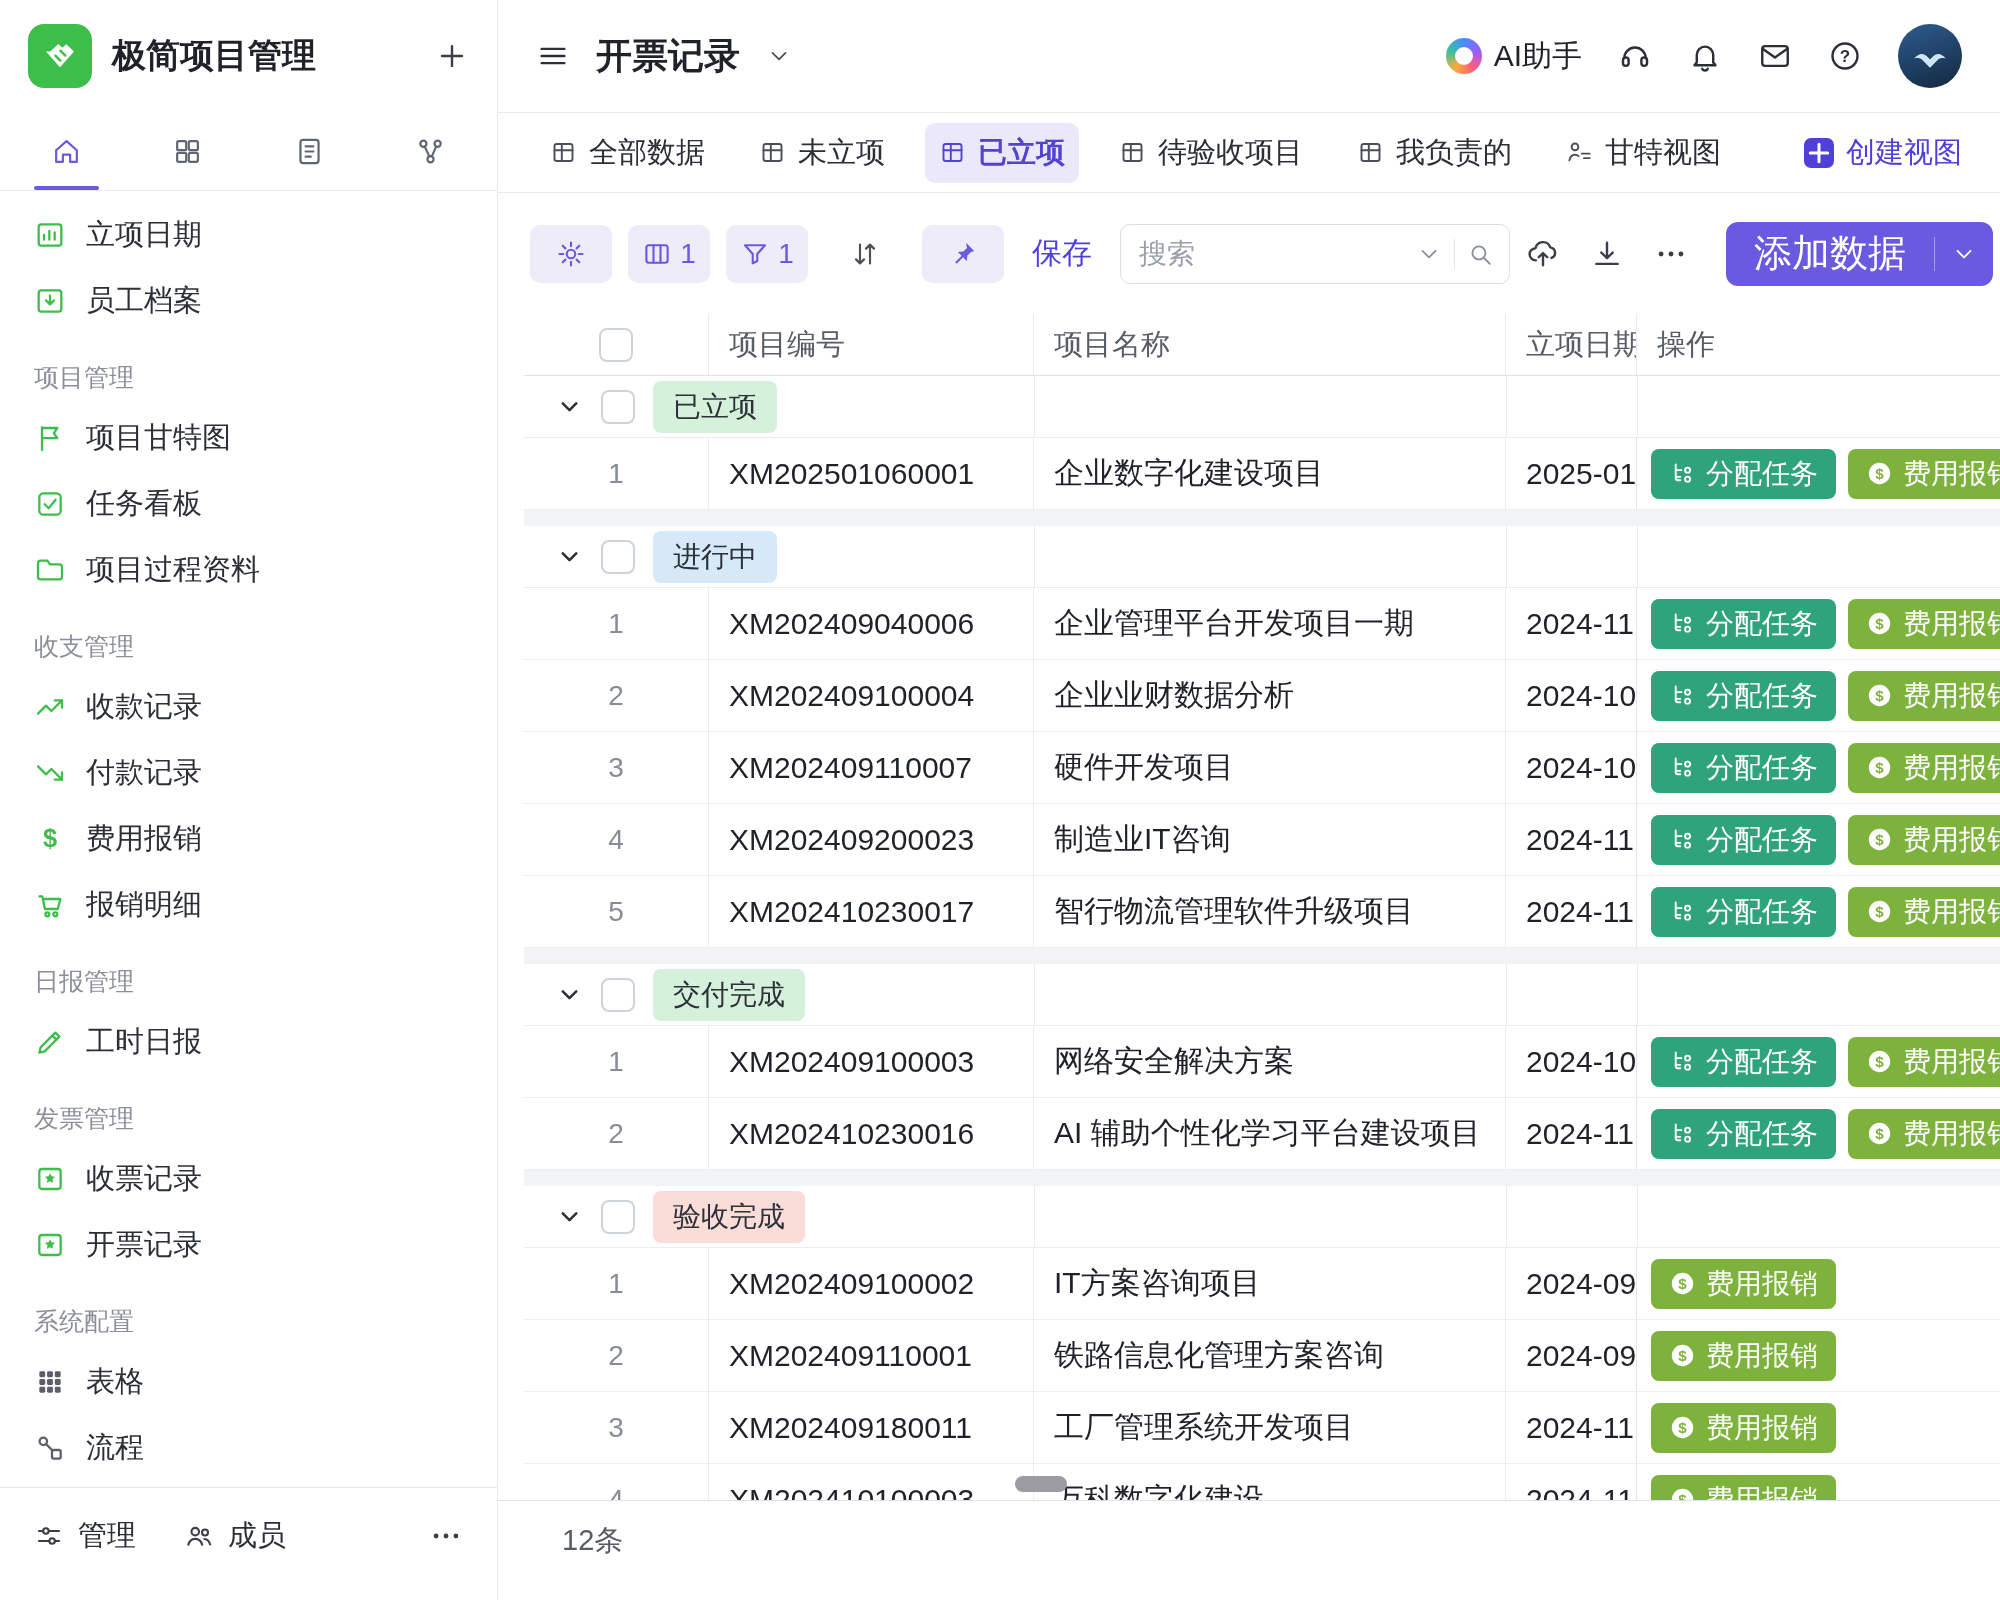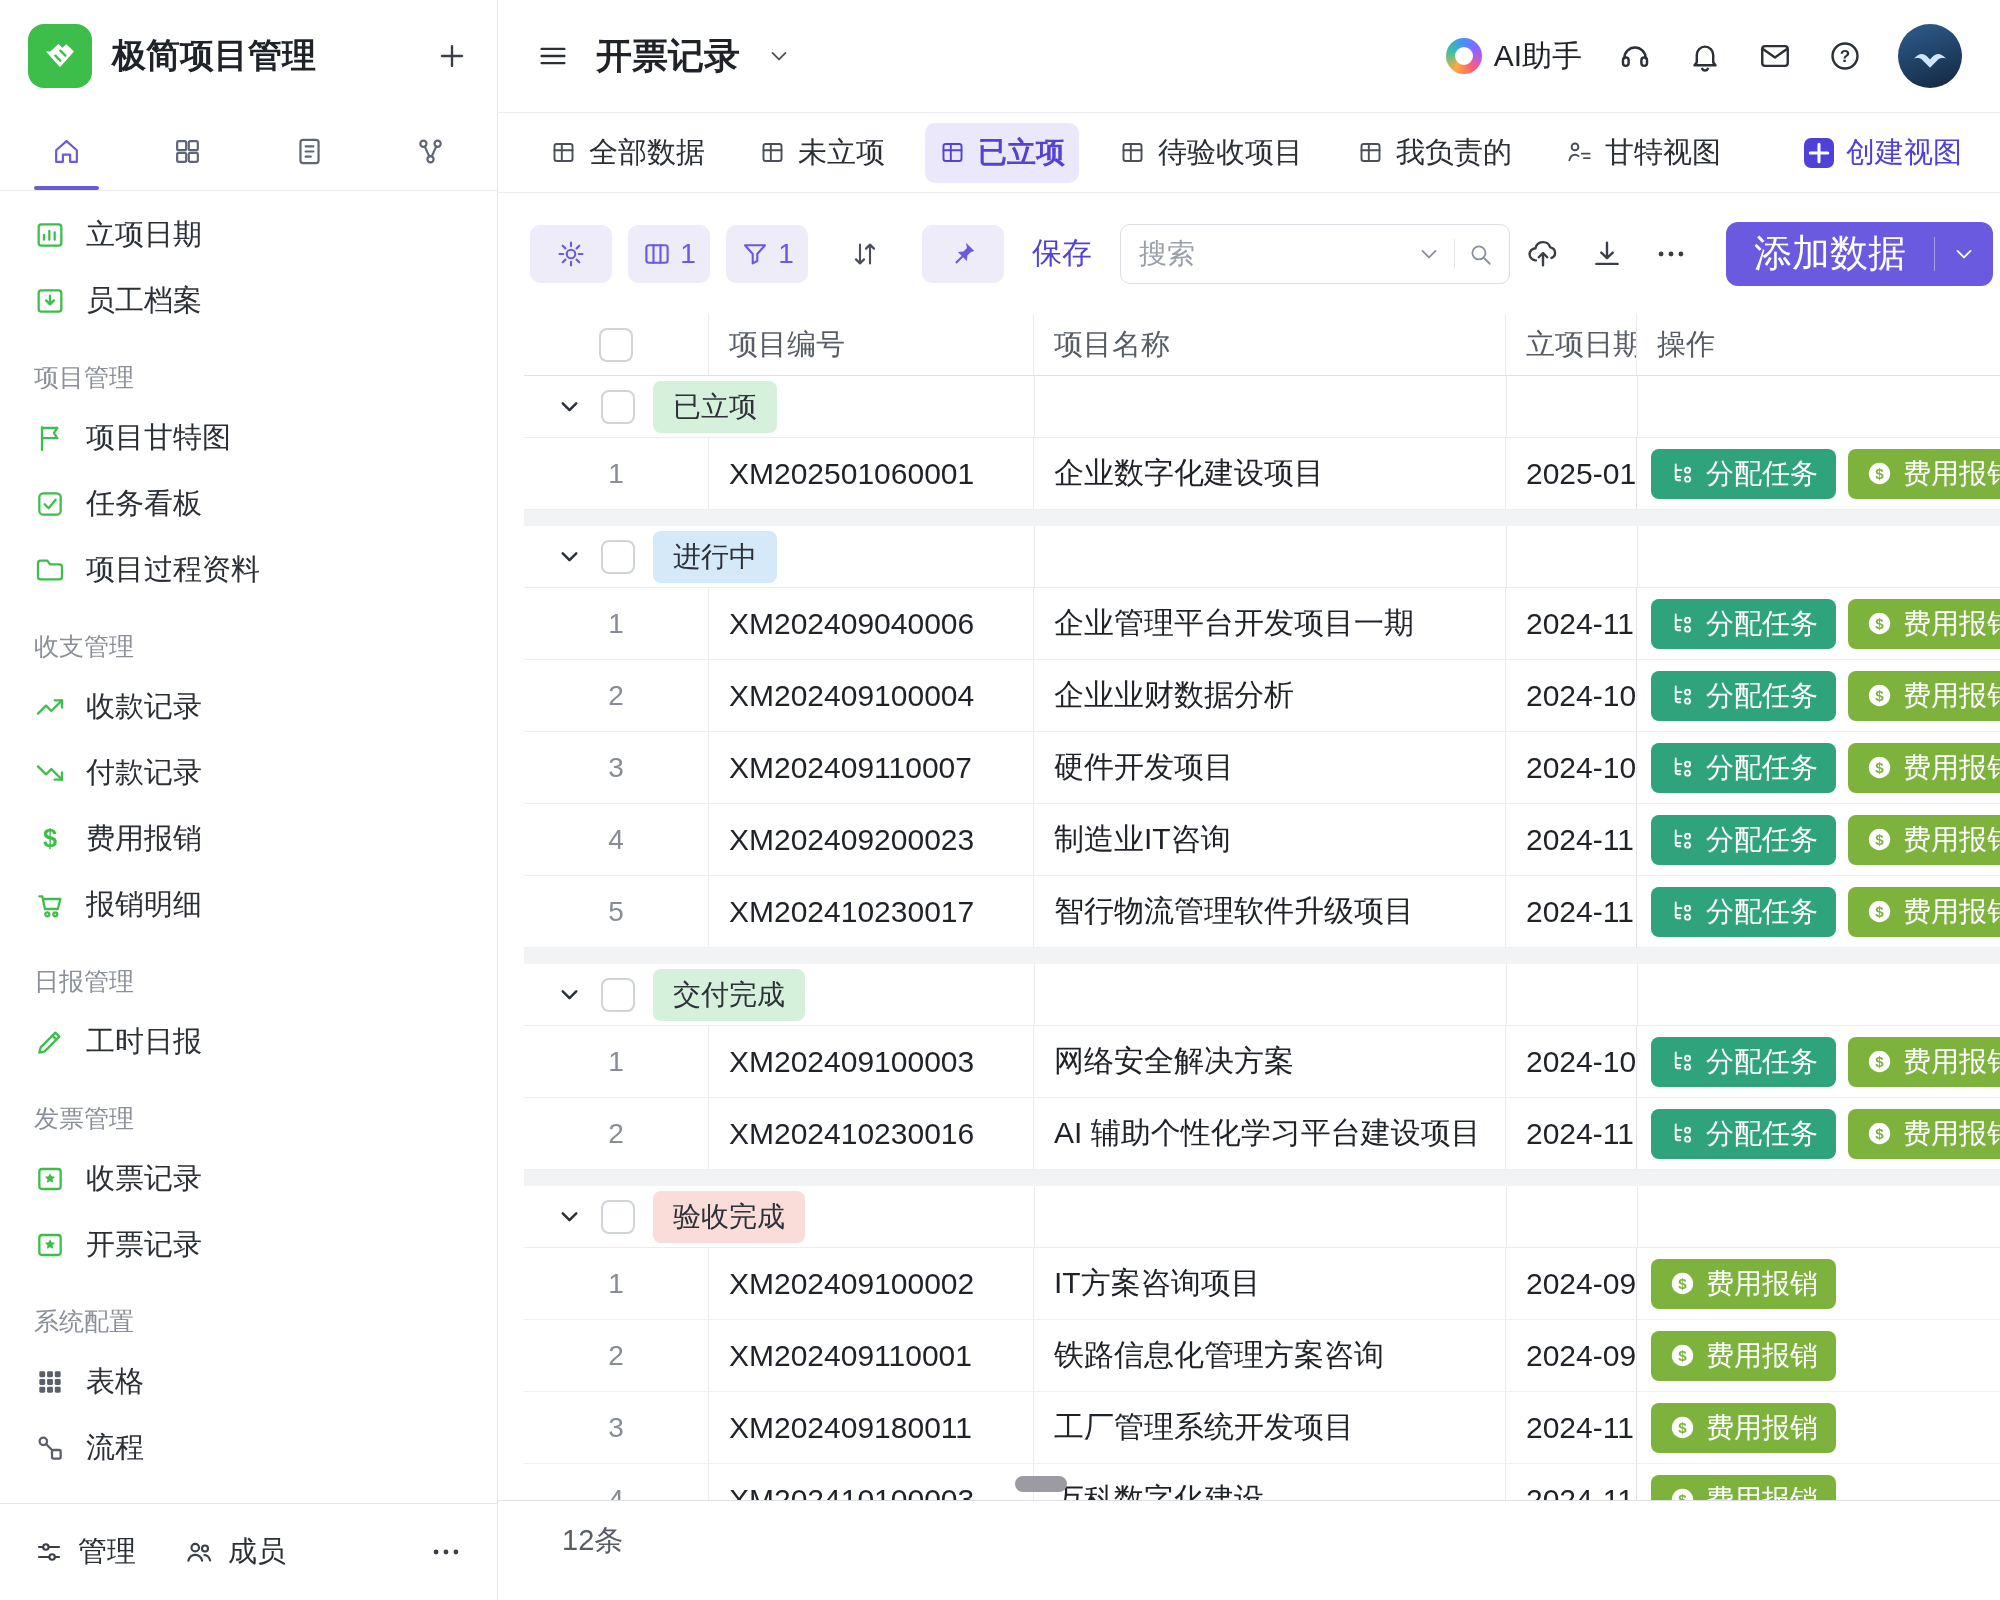--- a/index.html
+++ b/index.html
@@ -20,21 +20,21 @@
   .side-tab .ic{width:31px;height:31px;}
   .side-tab.active{color:#6A5AE0;}
   .side-tab.active::after{content:"";position:absolute;left:28px;right:28px;bottom:0;height:4px;border-radius:2px;background:#6A5AE0;}
   .menu{flex:1;overflow:hidden;padding:12px 16px 0;}
   .sec-title{font-size:25px;color:#8a8f99;padding:26px 18px 12px;}
   .menu-item{height:64px;display:flex;align-items:center;gap:20px;padding:0 18px;border-radius:14px;font-size:29px;color:#2b2f36;cursor:pointer;margin-bottom:2px;white-space:nowrap;}
   .menu-item .ic{width:32px;height:32px;color:#3DBD4A;}
   .menu-item.tone-gray .ic{color:#5a5f69;}
   .menu-item.active{background:#6A5AE0;color:#fff;font-weight:600;}
   .menu-item.active .ic{color:#fff;}
-  .side-footer{position:absolute;left:0;right:0;bottom:0;height:96px;background:#fff;border-top:1px solid #e7e7ea;display:flex;align-items:center;gap:48px;padding:0 34px;font-size:29px;color:#2b2f36;}
+  .side-footer{position:absolute;left:0;right:0;bottom:16px;height:96px;background:#fff;border-top:1px solid #e7e7ea;display:flex;align-items:center;gap:48px;padding:0 34px;font-size:29px;color:#2b2f36;}
   .sf-item{display:flex;align-items:center;gap:14px;cursor:pointer;}
   .sf-item .ic{width:30px;height:30px;color:#3a3f47;}
   .sf-more{width:34px;height:34px;color:#3a3f47;margin-left:auto;cursor:pointer;}
 
   
   .main{flex:1;min-width:0;display:flex;flex-direction:column;position:relative;background:#fff;}
   .top-header{height:112px;flex:none;border-bottom:1px solid #ebebee;display:flex;align-items:center;gap:26px;padding:0 38px;}
   .hamburger{width:34px;height:34px;color:#2b2f36;cursor:pointer;}
   .page-title{font-size:36px;font-weight:600;}
   .title-caret{width:26px;height:26px;color:#4a4f58;cursor:pointer;}

